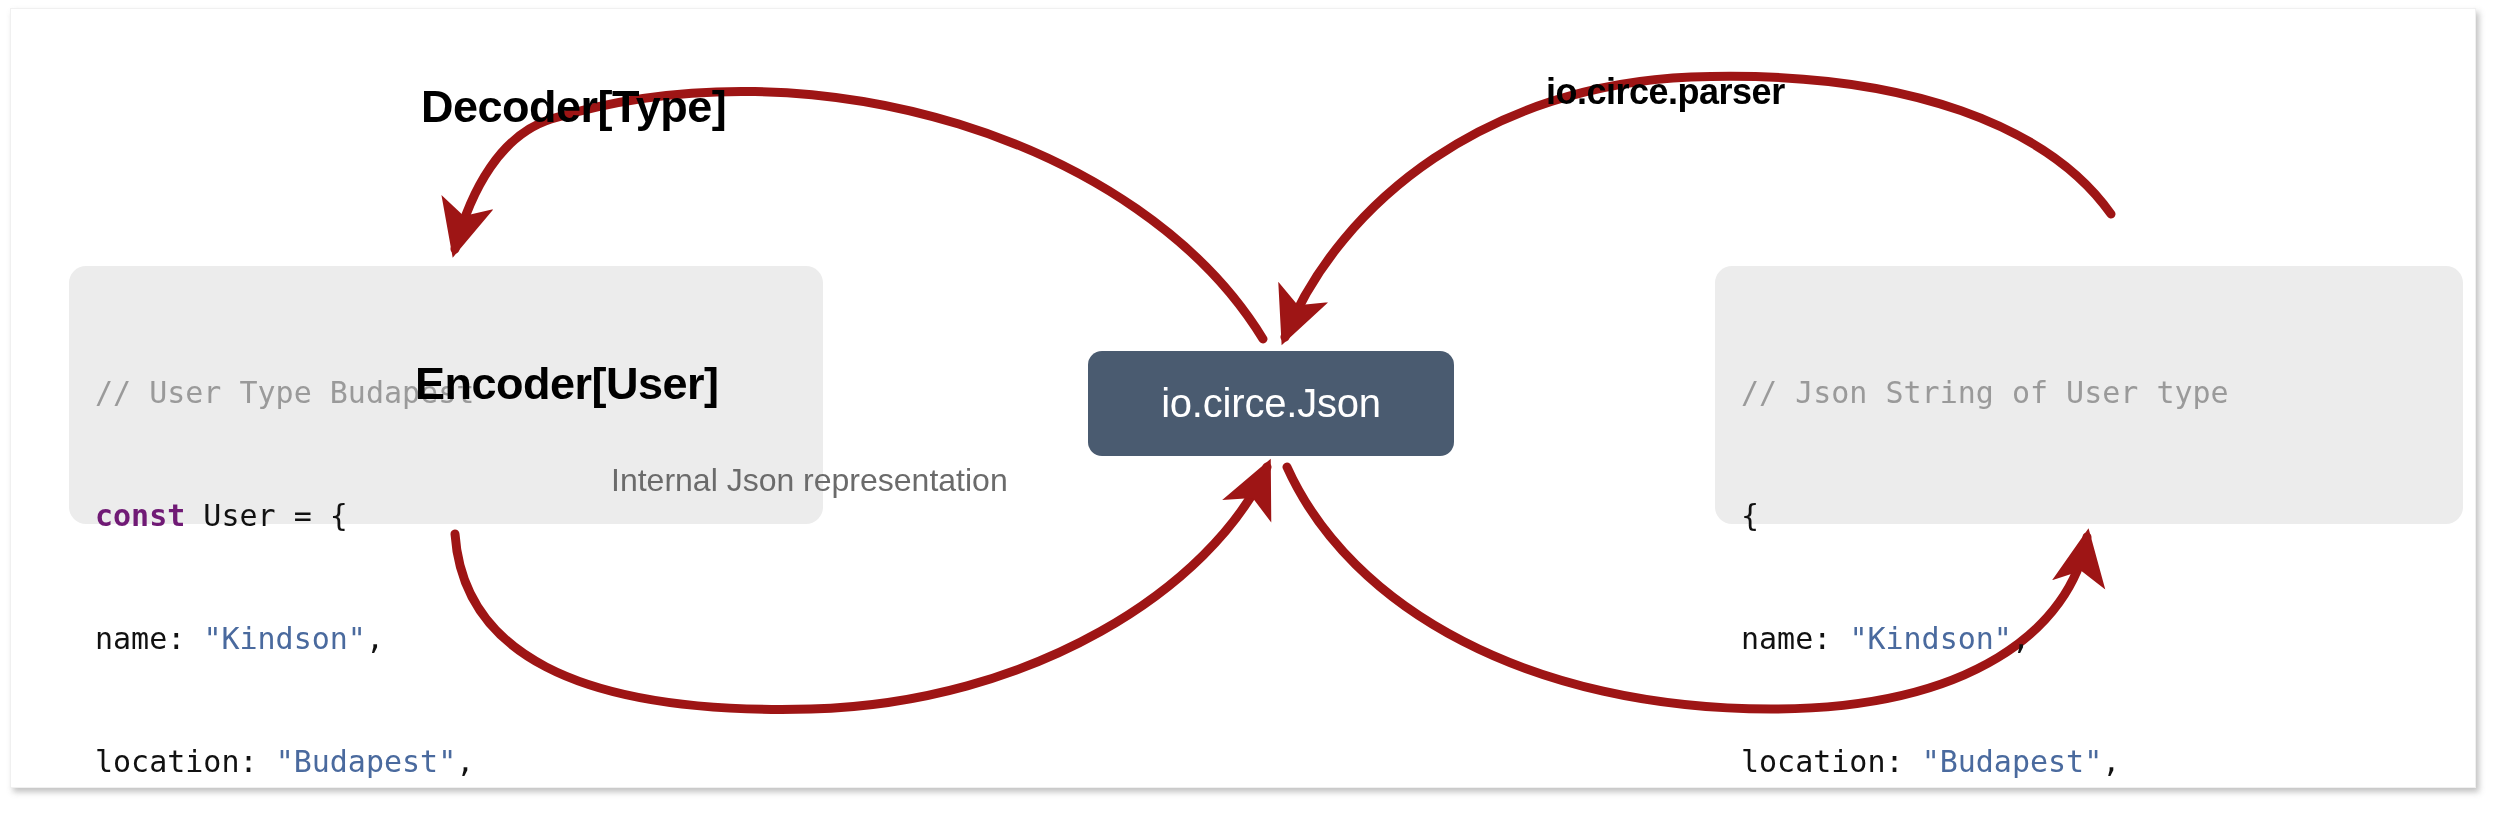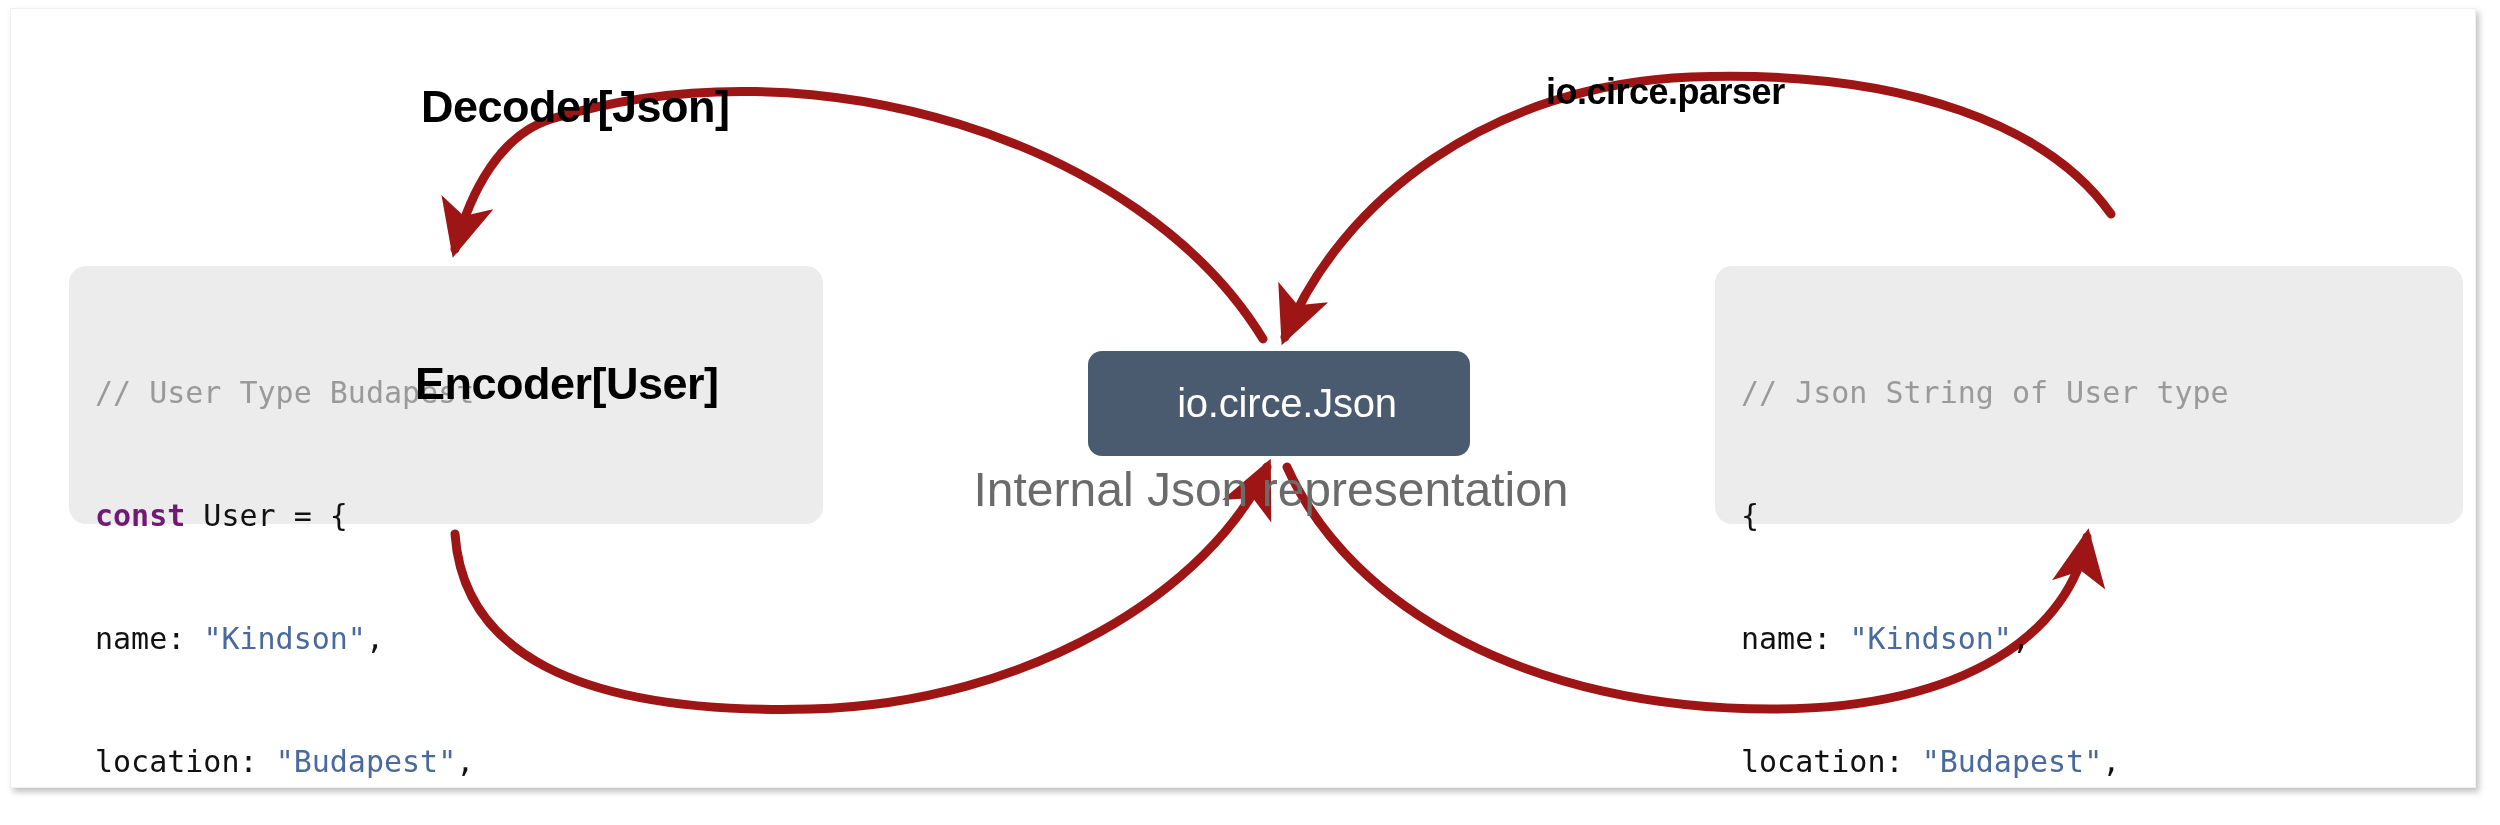--- a/index.html
+++ b/index.html
@@ -49,29 +49,28 @@
     left:1077px; top:342px;
     width:366px; height:105px;
     background:#4a5b70;
     border-radius:14px;
     color:#ffffff;
     font-size:40px;
     display:flex;
     align-items:center;
     justify-content:center;
     letter-spacing:-0.2px;
-    padding-left:16px;
   }
   #json-caption{
     position:absolute;
     left:600px; top:453px;
     width:1320px;
-    text-align:center;
+    text-align:left;
     color:#6b6b6b;
-    font-size:48px;
+    font-size:32px;
   }
   
   .edge-label{
     position:absolute;
     font-size:45px;
     font-weight:bold;
     color:#000000;
     white-space:nowrap;
     letter-spacing:-0.5px;
   }
@@ -115,17 +114,17 @@
     <span class="code-line">{</span>
     <span class="code-line"><span>name: </span><span class="str">"Kindson"</span><span>,</span></span>
     <span class="code-line"><span>location: </span><span class="str">"Budapest"</span><span>,</span></span>
     
     
   </div>
 
   <div id="json-node">io.circe.Json</div>
   <div id="json-caption">Internal Json representation</div>
 
-  <div id="label-decoder" class="edge-label">Decoder[Json]</div>
+  <div id="label-decoder" class="edge-label">Decoder[Type]</div>
   <div id="label-parser" class="edge-label">io.circe.parser</div>
   <div id="label-encoder" class="edge-label">Encoder[User]</div>
 
 </div>
 
 </body></html>

